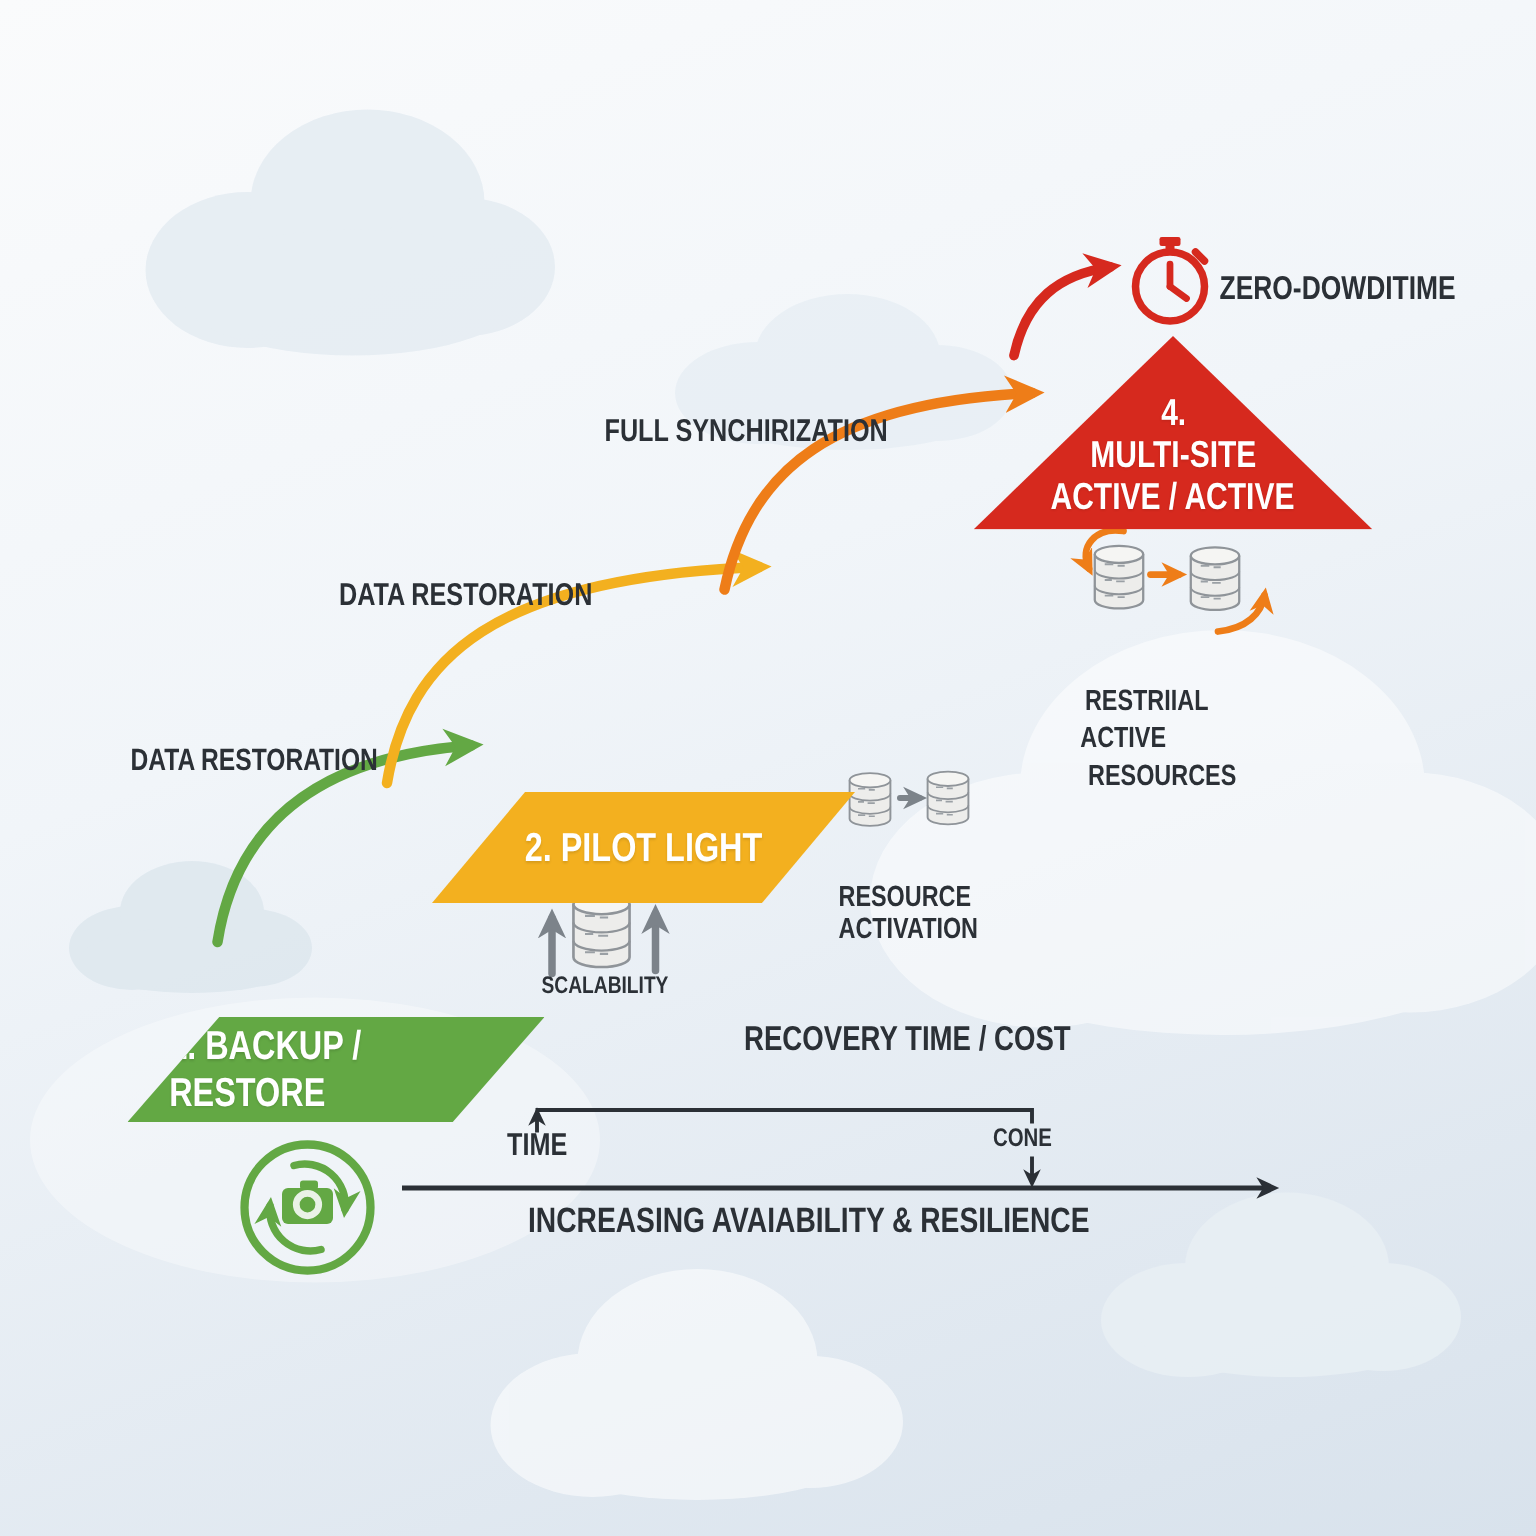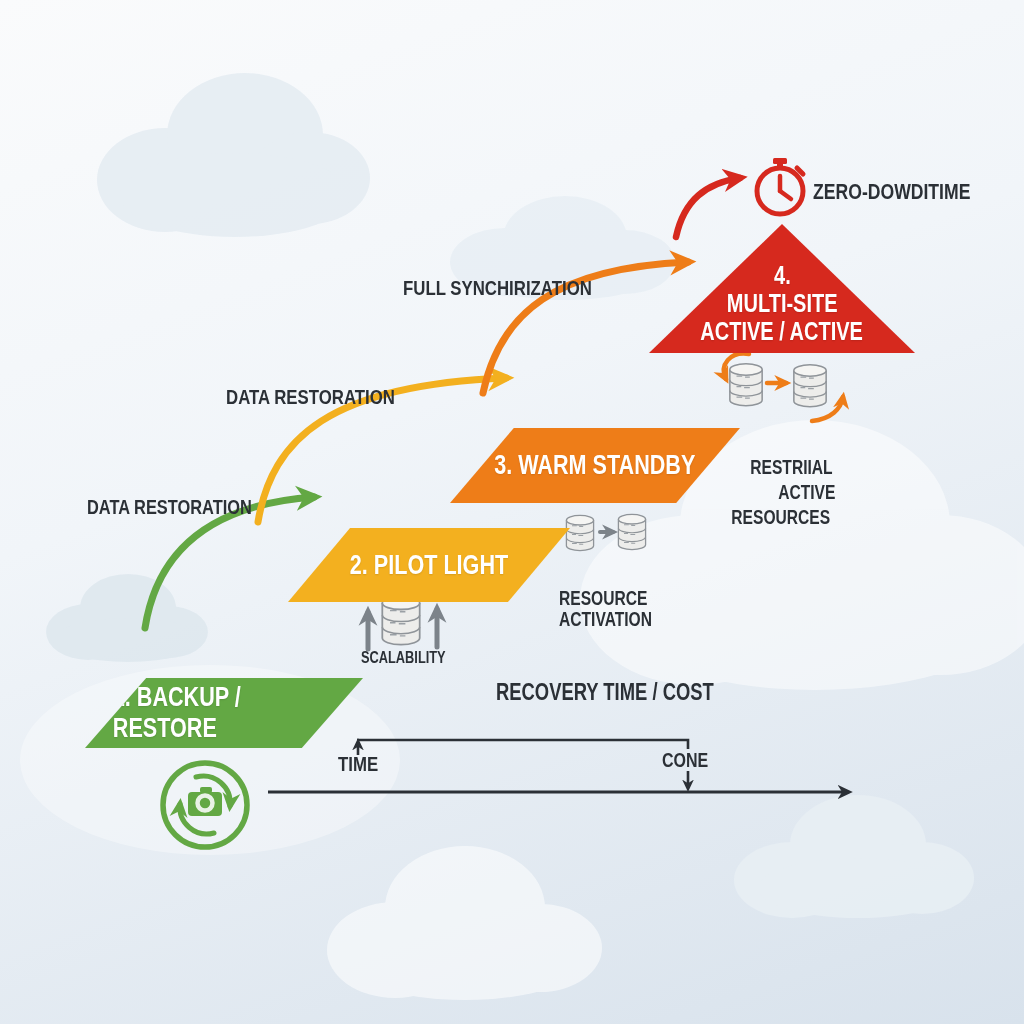--- a/index.html
+++ b/index.html
@@ -25,26 +25,26 @@
     background:#d6291e; clip-path:polygon(50% 0,100% 100%,0 100%);
     display:flex; flex-direction:column; justify-content:flex-end; align-items:center;
     color:#fff; font-weight:bold; text-align:center; padding-bottom:8px; box-sizing:border-box;
     font-size:25px; line-height:1.12; text-shadow:0 1px 2px rgba(0,0,0,0.12);
   }
   .tri span { display:block; }
   #lbl-zero     { left:813px; top:179px; font-size:22px; }
   #lbl-fullsync { left:403px; top:276px; font-size:21px; }
   #lbl-datares1 { left:226px; top:385px; font-size:21px; }
   #lbl-datares2 { left:87px;  top:495px; font-size:20.5px; }
-  #lbl-residual { left:713px; top:455px; width:130px; font-size:19.5px; line-height:25px; text-align:right; }
+  #lbl-residual { left:713px; top:455px; width:130px; font-size:19.5px; line-height:25px; text-align:left; }
   #lbl-resact   { left:559px; top:588px; font-size:19.5px; line-height:21px; }
   #lbl-scal     { left:361px; top:649px; font-size:16px; }
   #lbl-rtc      { left:496px; top:679px; font-size:23px; }
   #lbl-time     { left:338px; top:752px; font-size:21px;text-align:right; }
-  #lbl-cost     { left:662px; top:749px; font-size:20px; }
+  #lbl-cost     { left:662px; top:749px; font-size:17px; }
   #lbl-axis     { left:352px; top:800px; font-size:23.5px; }
 </style>
 </head>
 <body>
 
 <div class="canvas">
 
   <svg class="layer" viewBox="0 0 1024 1024">
     <g fill="#e6edf3" opacity="0.9">
       <ellipse cx="165" cy="180" rx="68" ry="52"></ellipse>
@@ -164,23 +164,20 @@
     </g>
     <path d="M268,792 L848,792" fill="none" stroke-width="3.2" marker-end="url(#m-dark)" stroke="#2b3036"></path>
   </svg>
 
   <div class="para" id="stage1">
     <span class="cond cond-c">1. BACKUP / RESTORE</span>
   </div>
   <div class="para" id="stage2">
     <span class="cond cond-c">2. PILOT LIGHT</span>
   </div>
-  <div class="para" id="stage3">
-    <span class="cond cond-c">3. WARM STANDBY</span>
-  </div>
   <div class="tri">
     <span class="cond cond-c">4.</span>
     <span class="cond cond-c">MULTI-SITE</span>
     <span class="cond cond-c">ACTIVE / ACTIVE</span>
   </div>
 
   <div class="lbl" id="lbl-zero">
     <span class="cond">ZERO-DOWDITIME</span>
   </div>
   <div class="lbl" id="lbl-fullsync">
@@ -207,14 +204,17 @@
 
   <div class="lbl" id="lbl-rtc">
     <span class="cond">RECOVERY TIME / COST</span>
   </div>
   <div class="lbl" id="lbl-time">
     <span class="cond">TIME</span>
   </div>
   <div class="lbl" id="lbl-cost">
     <span class="cond">CONE</span>
   </div>
+  <div class="lbl" id="lbl-axis">
+    <span class="cond">INCREASING AVAIABILITY &amp; RESILIENCE</span>
+  </div>
 
 </div>
 
 </body></html>

